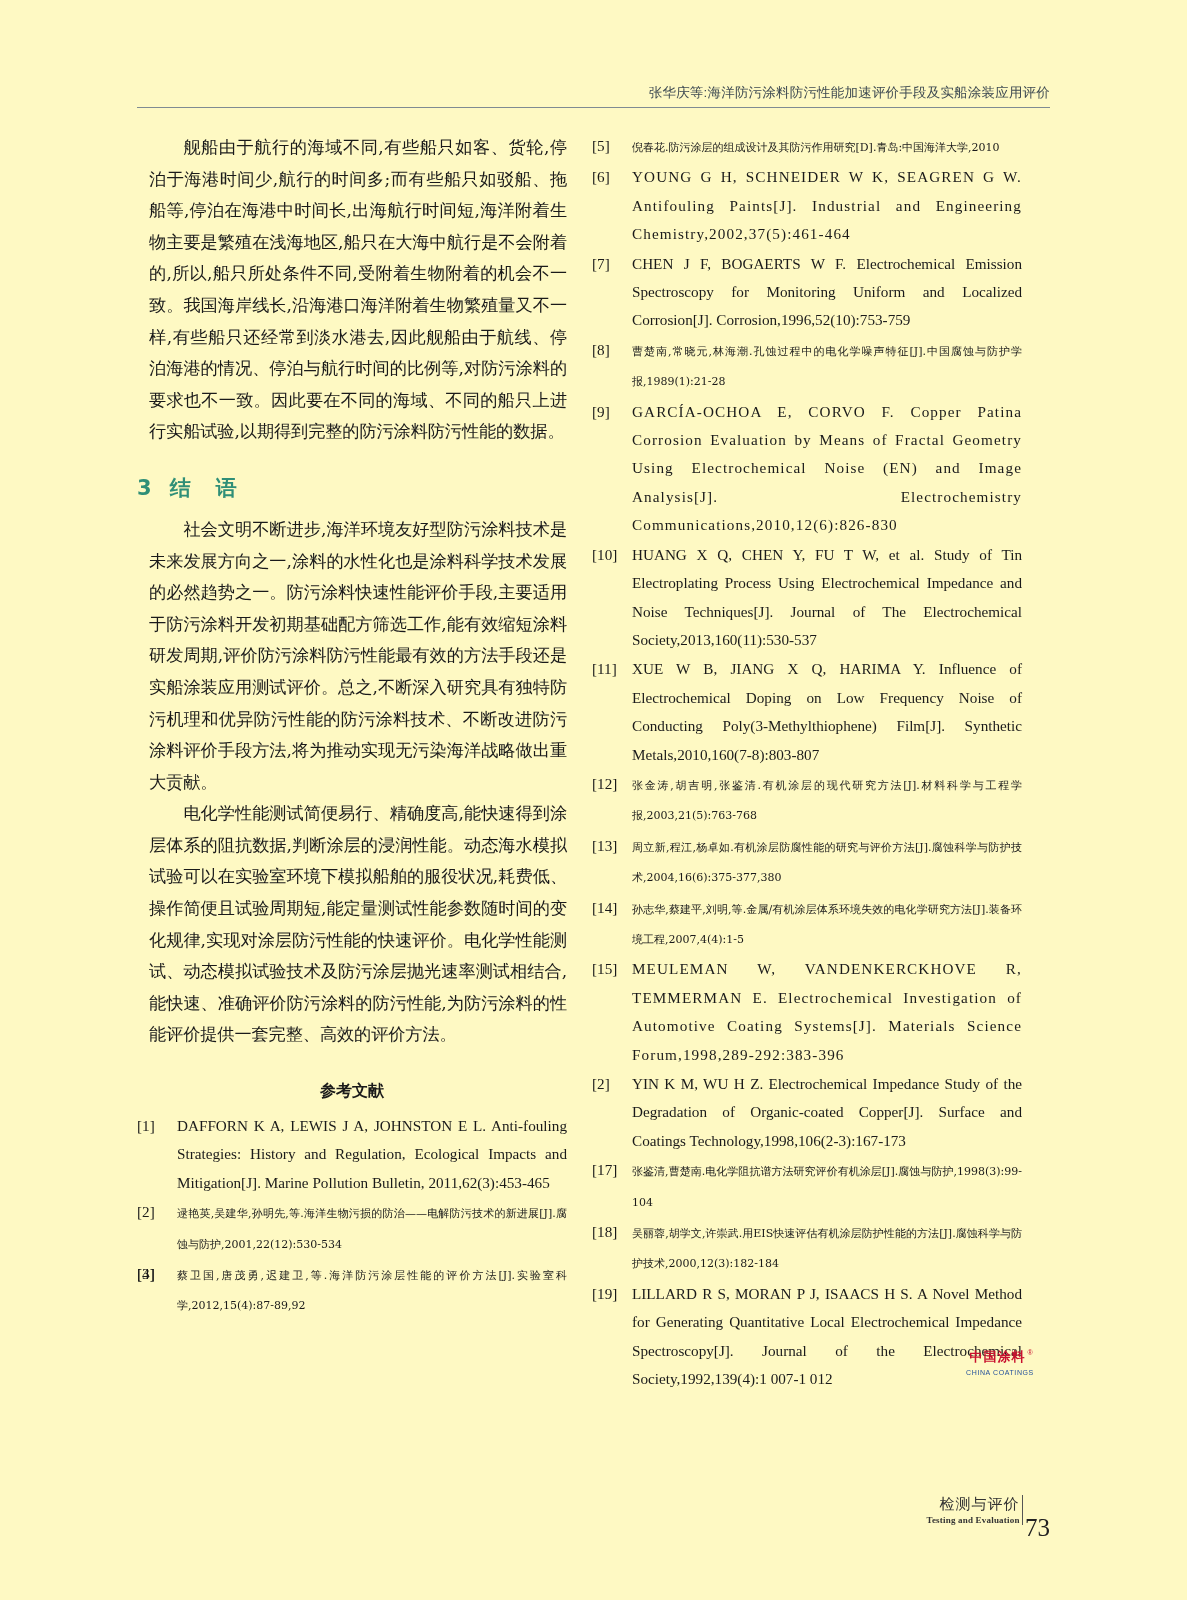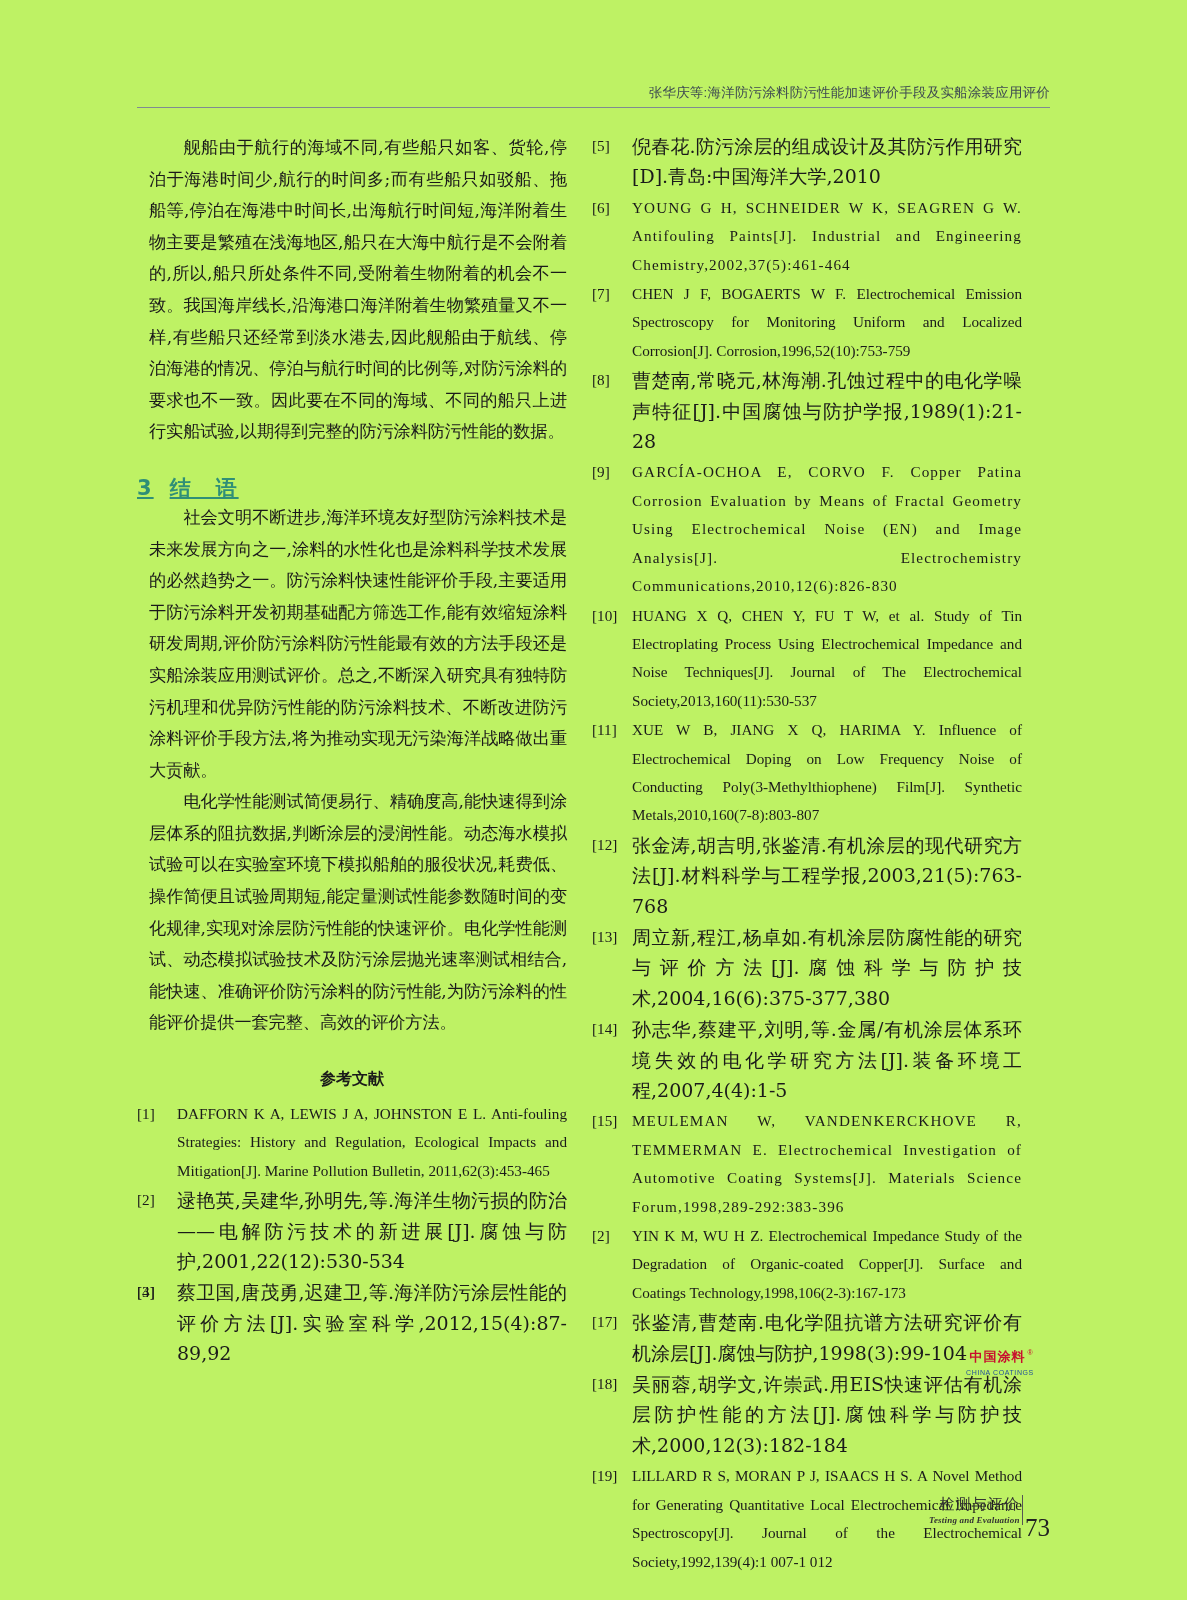--- a/index.html
+++ b/index.html
@@ -11,21 +11,21 @@
     width: 1187px;
     height: 1600px;
     position: relative;
     font-family: "Liberation Serif", "DejaVu Serif", serif;
     color: #1a1a1a;
     overflow: hidden;
   }
   .page {
     position: absolute;
     inset: 0;
-    background: #bef264;
+    background: #fef9c3;
   }
 
   
   .runhead {
     position: absolute;
     left: 137px;
     top: 84px;
     width: 913px;
     text-align: right;
     font-size: 13.5px;
@@ -56,27 +56,26 @@
     font-size: 17.2px;
     line-height: 31.6px;
     text-align: justify;
     text-justify: inter-ideograph;
     text-indent: 2em;
     font-family: "DejaVu Serif", "Liberation Serif", serif;
     letter-spacing: -0.1px;
   }
 
   h2.section {
-    margin: 26px 0 0 0;
+    margin: 26px 0 12px 0;
     font-size: 21px;
     font-weight: bold;
     color: #2f8f77;
     font-family: "DejaVu Sans", "Liberation Sans", sans-serif;
     letter-spacing: 2px;
-    text-decoration: underline;
   }
   h2.section .num { margin-right: 16px; }
 
   h3.refs-title {
     margin: 30px 0 10px 0;
     text-align: center;
     font-size: 16px;
     font-weight: bold;
     font-family: "DejaVu Sans", "Liberation Sans", sans-serif;
   }
@@ -98,21 +97,21 @@
   ol.reflist li .marker {
     position: absolute;
     left: 0;
     top: 0;
     width: 36px;
     text-align: left;
     font-size: 15.2px;
     line-height: 28.4px;
   }
   .ref-en { font-family: "Liberation Serif", serif; }
-  .ref-zh { font-family: "DejaVu Serif", "Liberation Serif", serif; font-size: 19px; }
+  .ref-zh { font-family: "DejaVu Serif", "Liberation Serif", serif; font-size: 11px; }
   .spaced { letter-spacing: 1.1px; }
 
   
   .logo {
     position: absolute;
     left: 962px;
     top: 1347px;
     width: 76px;
     text-align: center;
     font-family: "Liberation Sans", sans-serif;
@@ -153,21 +152,20 @@
     color: #333;
     letter-spacing: 1px;
   }
   .footer .ftxt .en {
     font-size: 9px;
     font-family: "Liberation Serif", serif;
     font-weight: bold;
     color: #333;
     letter-spacing: 0.2px;
     margin-top: 1px;
-    font-style: italic;
   }
   .footer .sep {
     width: 1.4px;
     height: 30px;
     background: #555;
   }
   .footer .pageno {
     font-size: 25px;
     font-family: "Liberation Serif", serif;
     color: #222;

